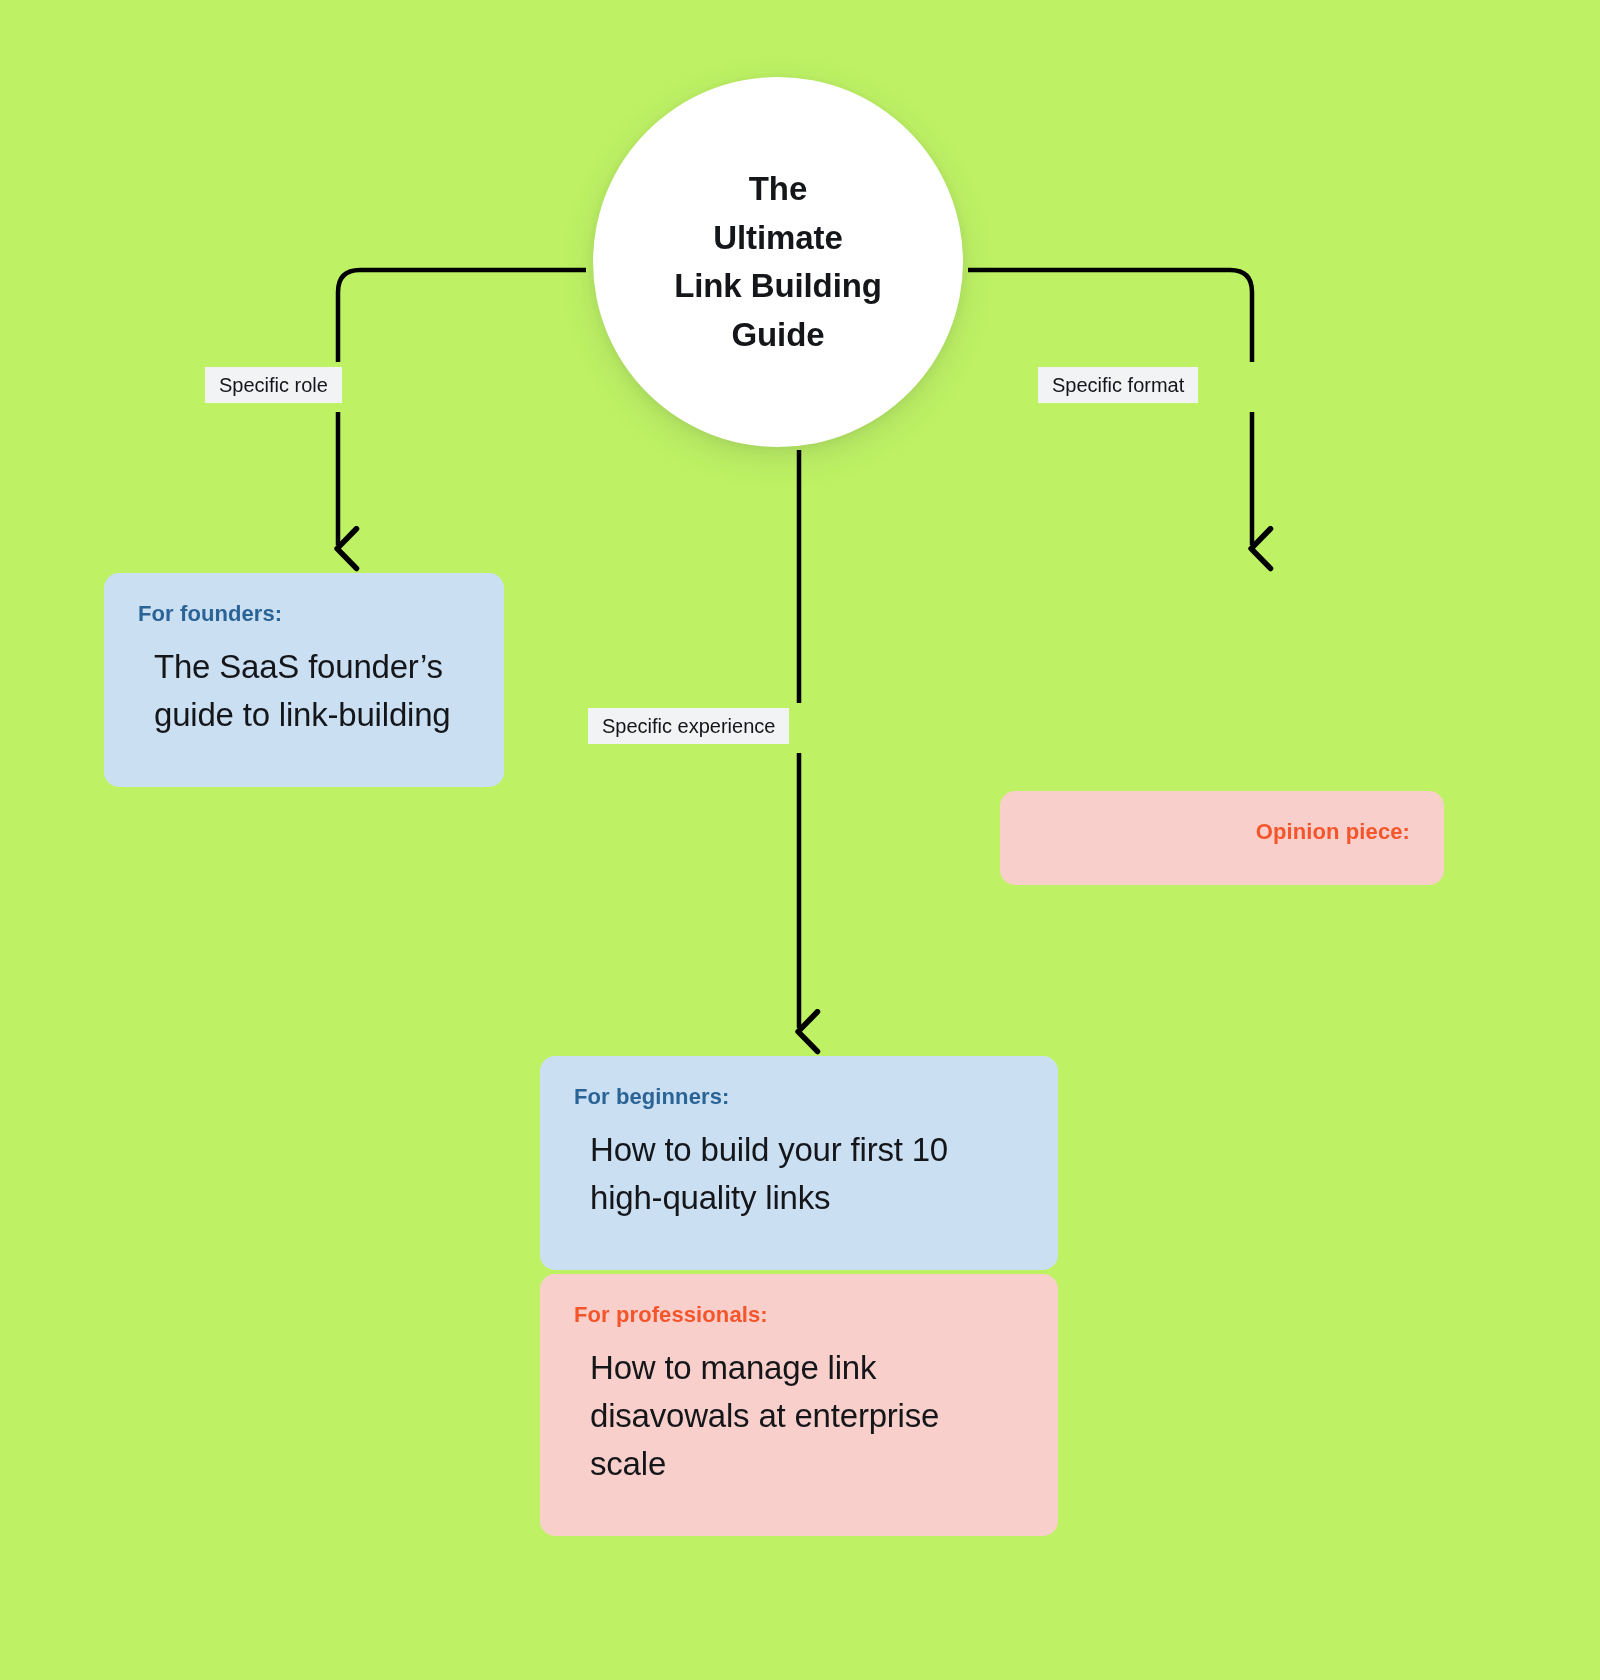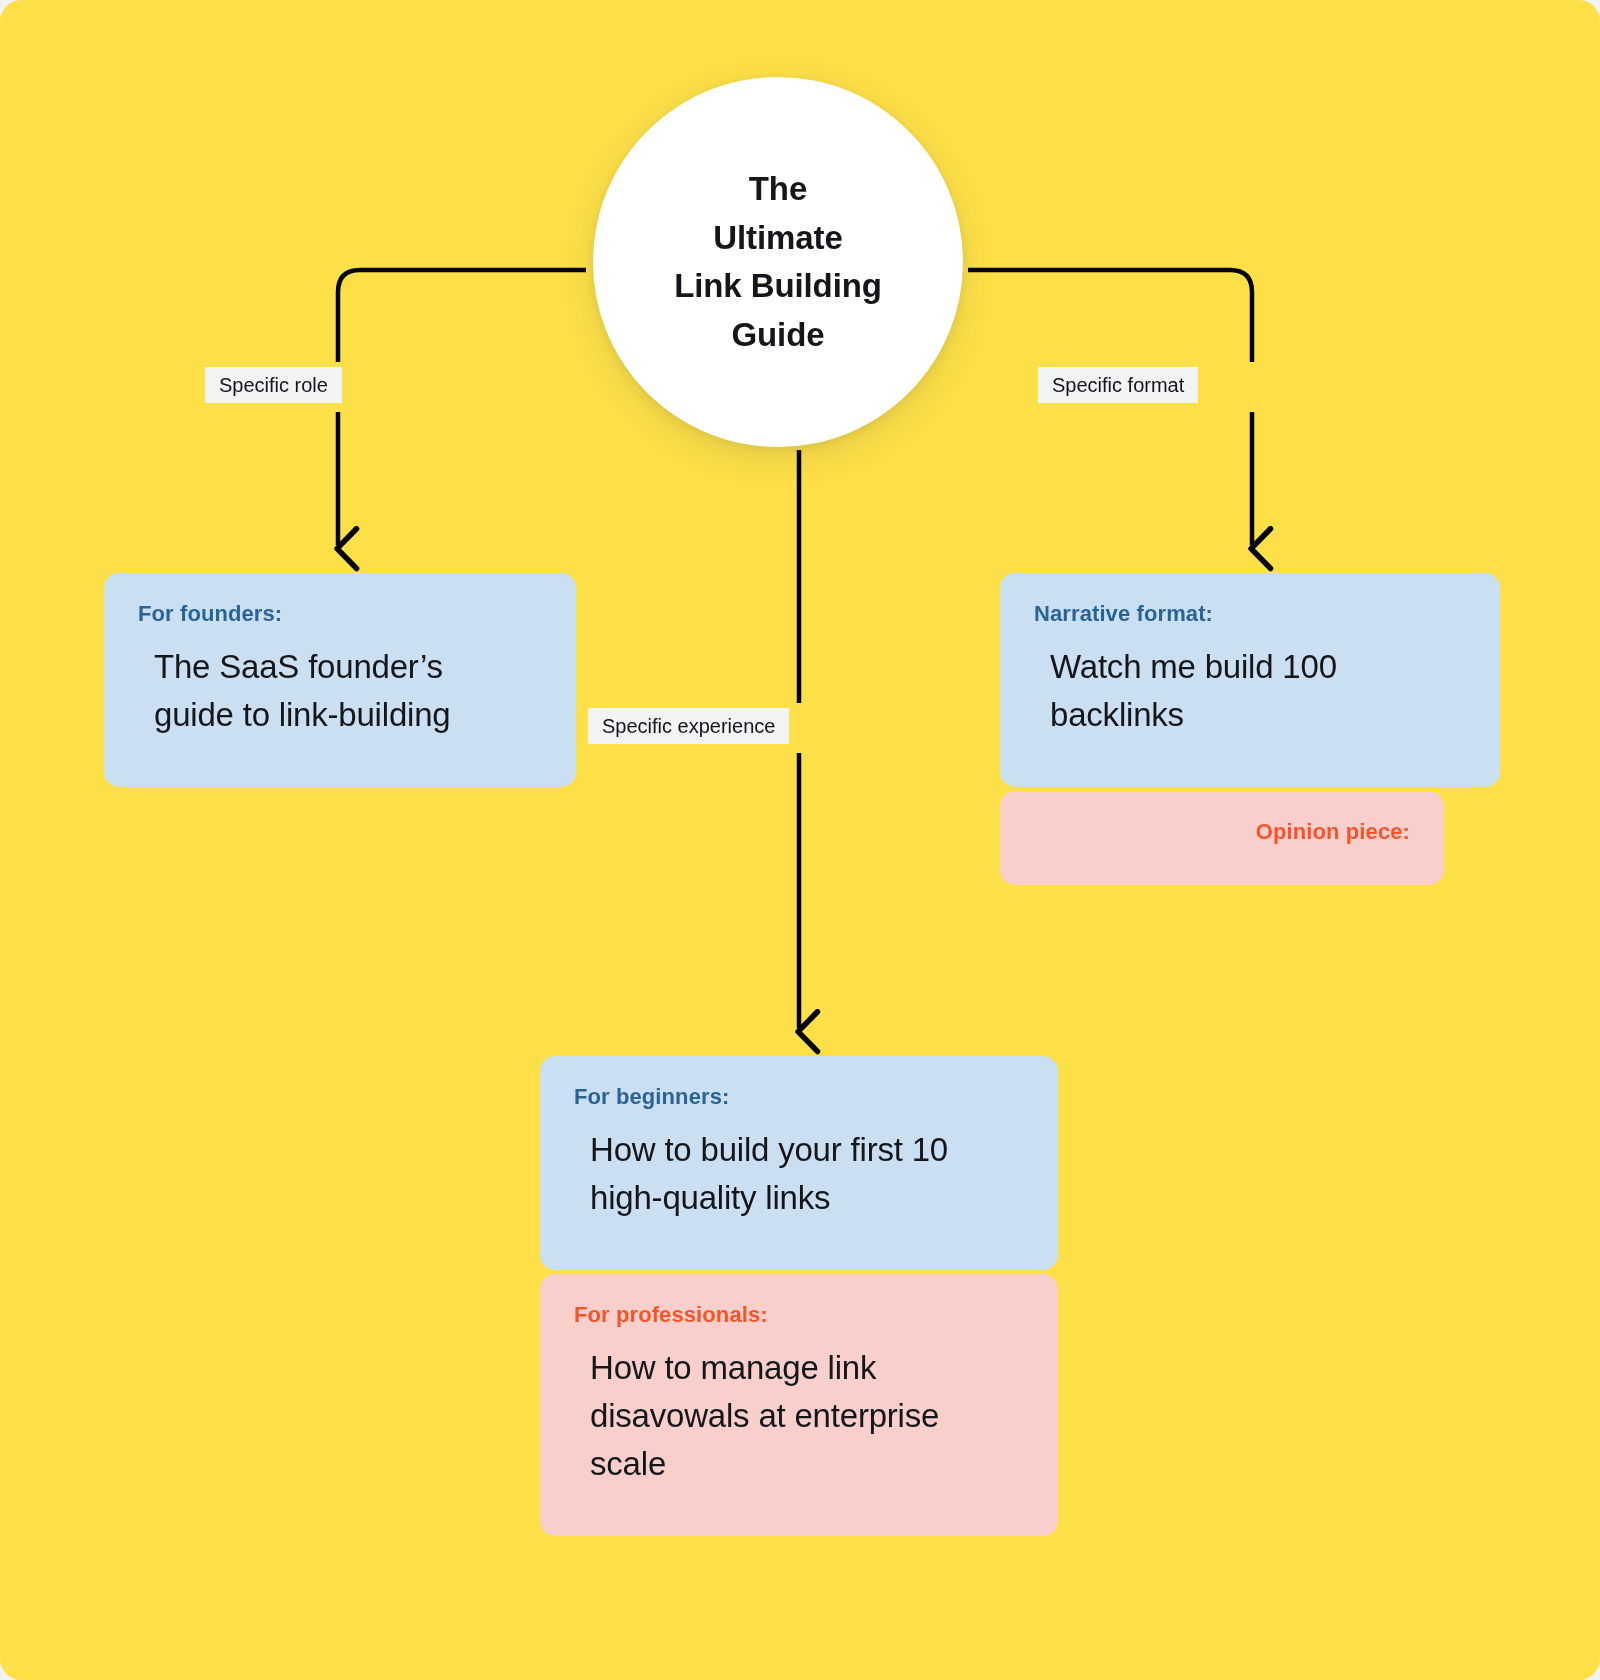--- a/index.html
+++ b/index.html
@@ -9,23 +9,22 @@
     padding: 0;
     background: #f2f3f5;
   }
   body {
     font-family: "Liberation Sans", "DejaVu Sans", sans-serif;
   }
   #canvas {
     position: relative;
     width: 1600px;
     height: 1680px;
-    background: #fde047;
+    background: #bef264;
     overflow: hidden;
-    border-radius: 21px;
   }
 
   
   #connectors {
     position: absolute;
     left: 0;
     top: 0;
     width: 1600px;
     height: 1680px;
     pointer-events: none;
@@ -95,21 +94,21 @@
   .card-title {
     font-size: 33px;
     font-weight: 400;
     line-height: 1.45;
     color: #14161a;
     letter-spacing: -0.2px;
     margin: 16px;
   }
 
   
-  #card-founders  { left: 104px;  top: 573px;  width: 472px; }
+  #card-founders  { left: 104px;  top: 573px;  width: 400px; }
   #card-agencies  { left: 104px;  top: 791px;  width: 464px; }
   
   #card-narrative { left: 1000px; top: 573px;  width: 500px; }
   #card-opinion   { left: 1000px; top: 791px;  width: 444px; text-align: right; }
   
   #card-beginners { left: 540px;  top: 1056px; width: 518px; }
   #card-pros      { left: 540px;  top: 1274px; width: 518px; }
 </style>
 </head>
 <body>
@@ -145,24 +144,20 @@
   <div class="branch-label" id="label-exper">Specific experience</div>
 
   <div class="branch-label" id="label-format">Specific format</div>
 
   <div class="card blue" id="card-founders">
     <p class="card-kicker">For founders:</p>
     <p class="card-title">The SaaS founder’s guide to link-building</p>
   </div>
 
 
-  <div class="card blue" id="card-narrative">
-    <p class="card-kicker">Narrative format:</p>
-    <p class="card-title">Watch me build 100 backlinks</p>
-  </div>
 
   <div class="card pink" id="card-opinion">
     <p class="card-kicker">Opinion piece:</p>
   </div>
 
   <div class="card blue" id="card-beginners">
     <p class="card-kicker">For beginners:</p>
     <p class="card-title">How to build your first 10 high-quality links</p>
   </div>
 

